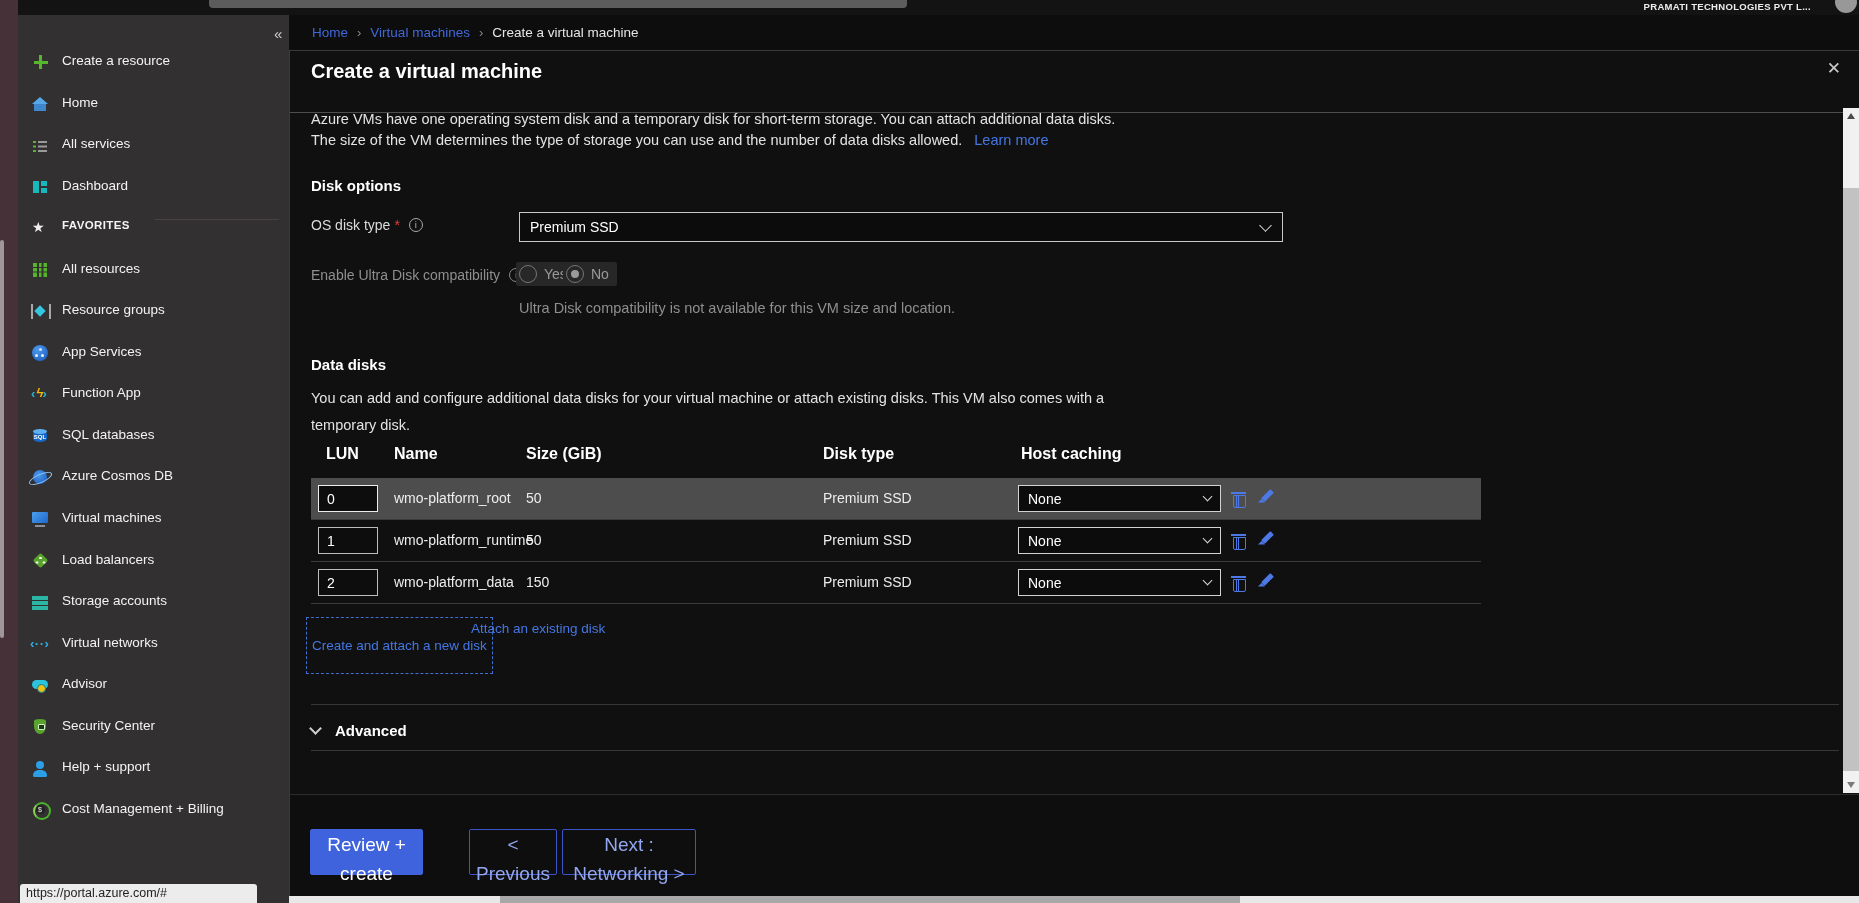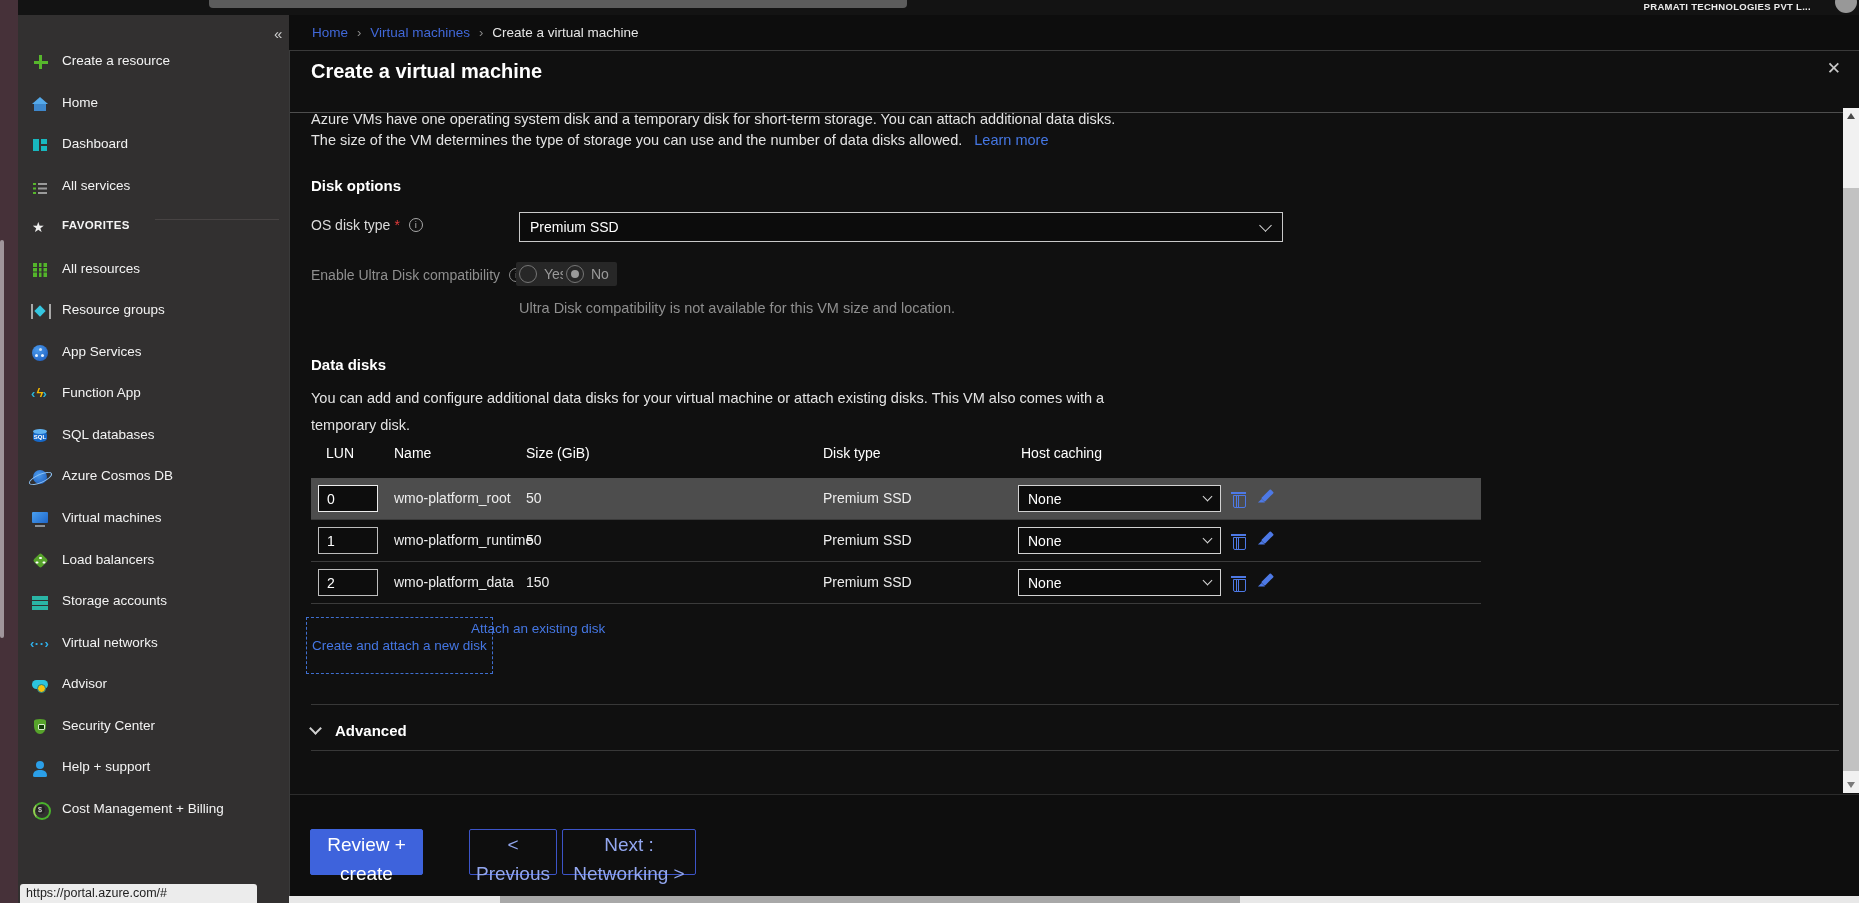--- a/index.html
+++ b/index.html
@@ -101,21 +101,21 @@
   .sel-text{position:absolute;left:10px;top:50%;transform:translateY(-50%);font-size:14px;color:#fff;white-space:nowrap}
   .chev{position:absolute;right:12px;top:8px;width:9px;height:9px;border-right:1.5px solid #d8d8d8;border-bottom:1.5px solid #d8d8d8;transform:rotate(45deg)}
   .chev-sm{right:9px;top:7px;width:7px;height:7px}
 
   .radio-chip{position:absolute;display:flex;align-items:center;gap:7px;height:24px;padding:0 8px 0 3px;background:#272727;border-radius:2px;cursor:pointer}
   .radio{width:18px;height:18px;border:1.5px solid #767676;border-radius:50%;background:transparent}
   .radio.sel::after{content:"";display:block;width:8px;height:8px;border-radius:50%;background:#9a9a9a;margin:3.5px}
   .radio-chip .rlabel{font-size:14px;color:#9a9a9a}
   .note{position:absolute;font-size:14.5px;color:#8f8f8f}
 
-  .thead{position:absolute;font-size:14px;font-weight:400;color:#fff}
+  .thead{position:absolute;font-size:16px;font-weight:700;color:#fff}
   .trow{position:absolute;left:21px;width:1170px;height:42px;border-bottom:1px solid #3b3b3b}
   .trow.selected{background:#4d4d4d}
   .lun-input{position:absolute;left:7px;top:7px;width:60px;height:27px;background:#0d0d0d;border:1px solid #bdbdbd;color:#fff;font-size:14px;padding-left:8px;font-family:inherit}
   .trow.selected .lun-input{border-color:#ececec}
   .cell{position:absolute;top:12px;font-size:14px;color:#ededed;white-space:nowrap}
   .name-cell{left:83px}.size-cell{left:215px}.type-cell{left:512px}
   .select-sm{left:707px;top:7px;width:203px;height:27px;border-color:#d2d2d2}
   .select-sm .sel-text{left:9px}
 
   .trash{position:absolute;left:921px;top:13px;width:13px;height:16px;cursor:pointer}
@@ -168,26 +168,26 @@
     <nav id="side-items">
         <div class="side-item">
           <span class="ic ic-plus"></span>
           <span class="side-label">Create a resource</span>
         </div>
         <div class="side-item">
           <span class="ic ic-home"></span>
           <span class="side-label">Home</span>
         </div>
         <div class="side-item">
+          <span class="ic ic-list"></span>
+          <span class="side-label">All services</span>
+        </div>
+        <div class="side-item">
           <span class="ic ic-dashboard"></span>
           <span class="side-label">Dashboard</span>
-        </div>
-        <div class="side-item">
-          <span class="ic ic-list"></span>
-          <span class="side-label">All services</span>
         </div>
         <div class="side-item side-header">
           <span class="ic ic-star"></span>
           <span class="side-label">FAVORITES</span>
         </div>
         <div class="side-item">
           <span class="ic ic-grid">
             <i></i>
           </span>
           <span class="side-label">All resources</span>

